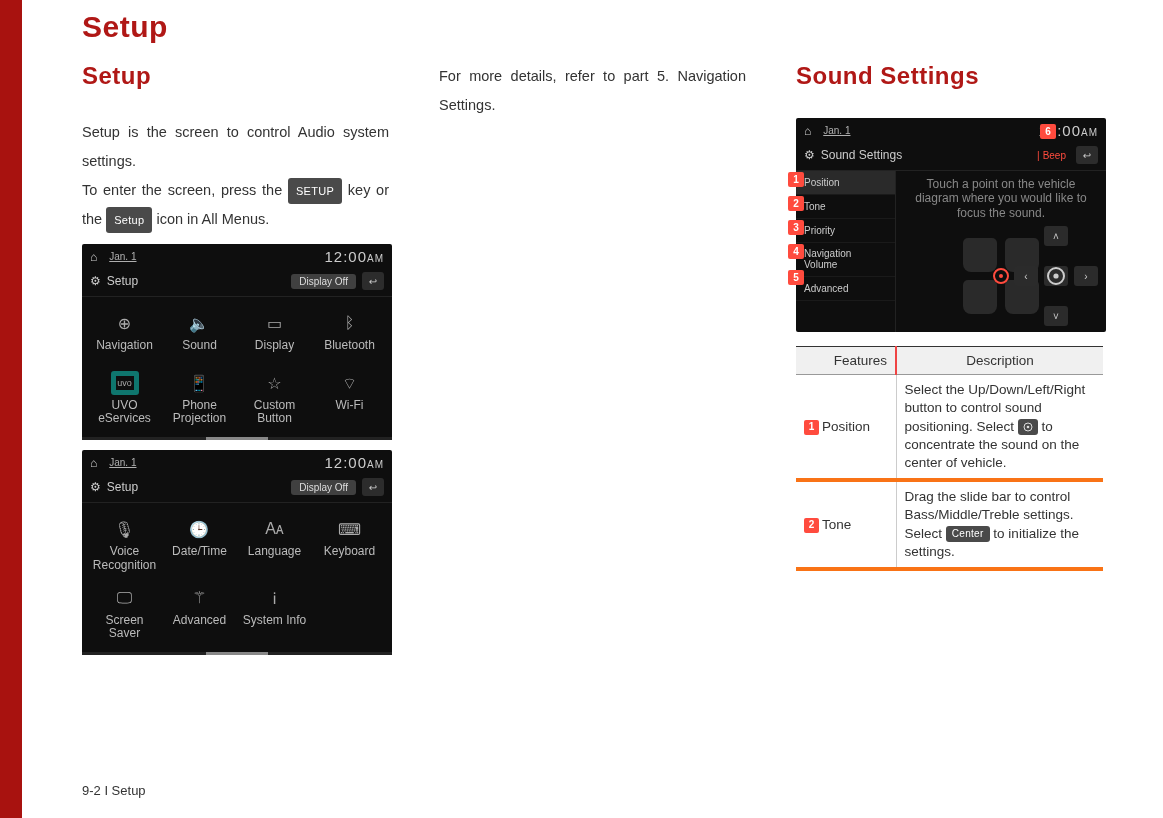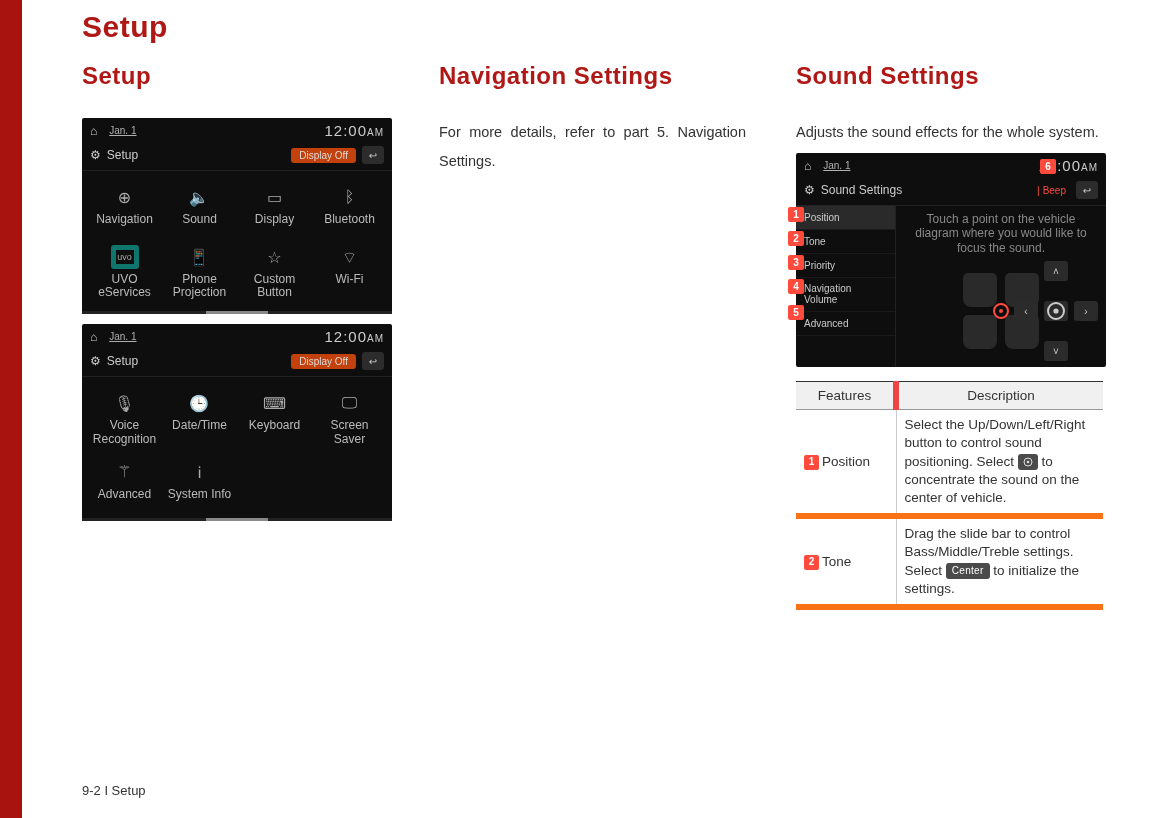--- a/index.html
+++ b/index.html
@@ -18,21 +18,21 @@
   .shot { background: #0e0e0e; color: #ccc; border-radius: 2px; margin-top: 10px; width: 310px; font-size: 10px; }
   .shot .sbar { display: flex; align-items: center; padding: 4px 8px; gap: 6px; }
   .shot .sbar .home { font-size: 12px; }
   .shot .sbar .date { flex: none; margin-left: 6px; opacity: .85; text-decoration: underline; }
   .shot .sbar .time { margin-left: auto; font-size: 15px; letter-spacing: 1px; }
   .shot .sbar .time sub { font-size: 10px; vertical-align: baseline; }
   .shot .subbar { display: flex; align-items: center; padding: 3px 8px 6px 8px; gap: 6px; border-bottom: 1px solid #222; }
   .shot .subbar .gear { font-size: 12px; }
   .shot .subbar .label { font-size: 12px; }
   .shot .subbar .spacer { flex: 1; }
-  .shot .subbar .pill { background: #c2410c; border-radius: 3px; padding: 2px 8px; font-size: 10px; color: #ddd; }
+  .shot .subbar .pill { background: #404040; border-radius: 3px; padding: 2px 8px; font-size: 10px; color: #ddd; }
   .shot .subbar .back { width: 22px; height: 18px; background: #2c2c2c; border-radius: 3px; display: flex; align-items: center; justify-content: center; }
   .shot .grid { display: grid; grid-template-columns: repeat(4, 1fr); padding: 8px 6px 4px 6px; gap: 2px 2px; }
   .shot .cell { display: flex; flex-direction: column; align-items: center; gap: 4px; padding: 6px 2px; color: #bbb; }
   .shot .cell .ic { width: 28px; height: 24px; display: flex; align-items: center; justify-content: center; font-size: 16px; color: #aaa; }
   .shot .cell .cl { font-size: 12px; text-align: center; line-height: 1.1; min-height: 18px; }
   .shot .pager { height: 3px; background: #222; position: relative; margin: 2px 0 4px 0; }
   .shot .pager::after { content: ""; position: absolute; left: 40%; top: 0; width: 20%; height: 100%; background: #888; }
   
   .sound-shot { width: 310px; position: relative; }
   .sound-shot .subbar .beep { color: #ff4b3e; font-size: 10px; margin-right: 4px; display:flex; align-items:center; gap:3px;}
@@ -55,40 +55,44 @@
   .arrow-btn { position: absolute; width: 24px; height: 20px; background: #2b2b2b; border-radius: 3px; display: flex; align-items: center; justify-content: center; color: #ccc; font-size: 10px; }
   .arrow-btn.up { right: 30px; top: 0; }
   .arrow-btn.down { right: 30px; bottom: 0; }
   .arrow-btn.left { right: 60px; top: 40px; }
   .arrow-btn.center { right: 30px; top: 40px; }
   .arrow-btn.right { right: 0; top: 40px; }
   .num-tag { position: absolute; width: 16px; height: 15px; background: #ff4b3e; color: #fff; font-size: 10px; font-weight: bold; display: flex; align-items: center; justify-content: center; border-radius: 2px; z-index: 5; }
   
   .ftable { width: 100%; border-collapse: collapse; margin-top: 14px; font-size: 13.5px; color: #333; }
   .ftable th { background: #f0f0f0; font-weight: normal; padding: 6px 8px; border-top: 1.5px solid #333; border-bottom: 1px solid #999; }
-  .ftable th:first-child { border-right: 6px solid #ef4444; width: 100px; }
-  .ftable td { padding: 6px 8px; border-bottom: 6px solid #f97316; vertical-align: middle; line-height: 1.35; }
+  .ftable th:first-child { border-right: 2px solid #ef4444; width: 100px; text-align: right; }
+  .ftable td { padding: 6px 8px; border-bottom: 4px solid #f97316; vertical-align: middle; line-height: 1.35; }
   .ftable td:first-child { border-right: 1px solid #ccc; white-space: nowrap; }
   .num-inline { display: inline-flex; width: 15px; height: 15px; background: #ff4b3e; color: #fff; font-size: 10px; font-weight: bold; align-items: center; justify-content: center; border-radius: 2px; vertical-align: middle; margin-right: 3px; }
   .center-icon { display: inline-flex; width: 20px; height: 16px; background: #4a4a4a; border-radius: 3px; align-items: center; justify-content: center; vertical-align: middle; }
   .center-icon svg { width: 12px; height: 12px; }
   .footer { position: absolute; bottom: 20px; left: 60px; font-size: 13px; color: #333; }
 </style>
 </head>
 <body>
 
 <div class="page">
   <div class="red-rail"></div>
   <div class="content">
     <div class="page-title">Setup</div>
 
     <div class="cols">
 
       <div class="col">
         <div class="section-title">Setup</div>
+        <div class="body-text">
+          <span>Setup is the screen to control Audio system settings.</span><br>
+          <span>To enter the screen, press the </span><span class="key-chip">SETUP</span><span> key or the </span><span class="key-chip">Setup</span><span> icon in All Menus.</span>
+        </div>
 
         <div class="shot">
           <div class="sbar">
             <span class="home">⌂</span>
             <span class="date">Jan. 1</span>
             <span class="time"><span>12:00</span><sub>AM</sub></span>
           </div>
           <div class="subbar">
             <span class="gear">⚙</span>
             <span class="label">Setup</span>
@@ -153,20 +157,24 @@
           <div class="grid">
             <div class="cell">
                 <span class="ic">🎙</span>
                 <span class="cl">Voice Recognition</span>
               </div>
             <div class="cell">
                 <span class="ic">🕒</span>
                 <span class="cl">Date/Time</span>
               </div>
             <div class="cell">
+                <span class="ic">Aᴀ</span>
+                <span class="cl">Language</span>
+              </div>
+            <div class="cell">
                 <span class="ic">⌨</span>
                 <span class="cl">Keyboard</span>
               </div>
             <div class="cell">
                 <span class="ic">🖵</span>
                 <span class="cl">Screen Saver</span>
               </div>
             <div class="cell">
                 <span class="ic">⚚</span>
                 <span class="cl">Advanced</span>
@@ -178,27 +186,25 @@
             <div class="cell">
                 <span class="ic"></span>
                 <span class="cl"></span>
               </div>
           </div>
           <div class="pager"></div>
         </div>
       </div>
 
       <div class="col">
-        <div class="section-title">Navigation Settings</div>
         <div class="body-text">For more details, refer to part 5. Navigation Settings.</div>
       </div>
 
       <div class="col">
         <div class="section-title">Sound Settings</div>
-        <div class="body-text">Adjusts the sound effects for the whole system.</div>
 
         <div class="shot sound-shot" style="margin-top:6px;">
           <div class="sbar">
             <span class="home">⌂</span>
             <span class="date">Jan. 1</span>
             <span class="time"><span>12:00</span><sub>AM</sub></span>
           </div>
           <div class="subbar">
             <span class="gear">⚙</span>
             <span class="label">Sound Settings</span>

